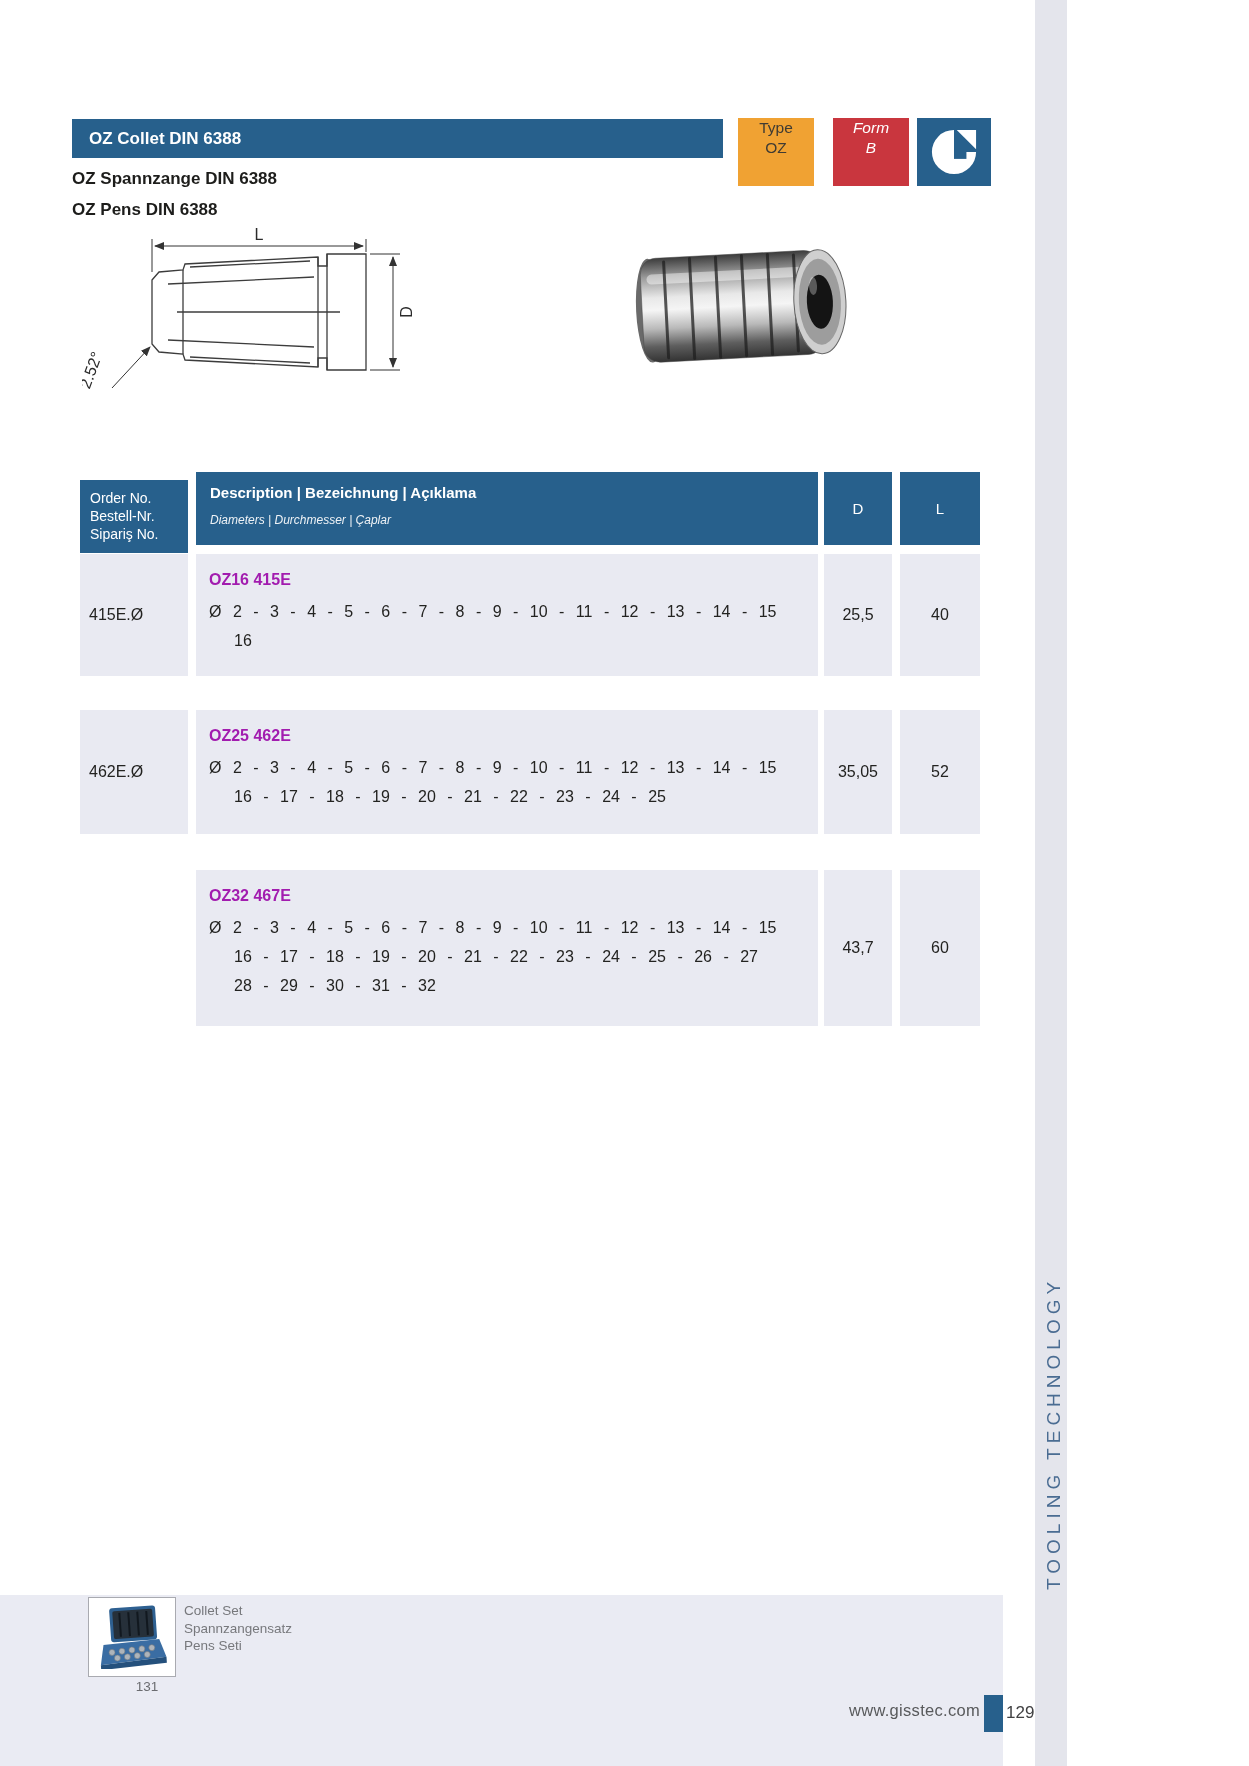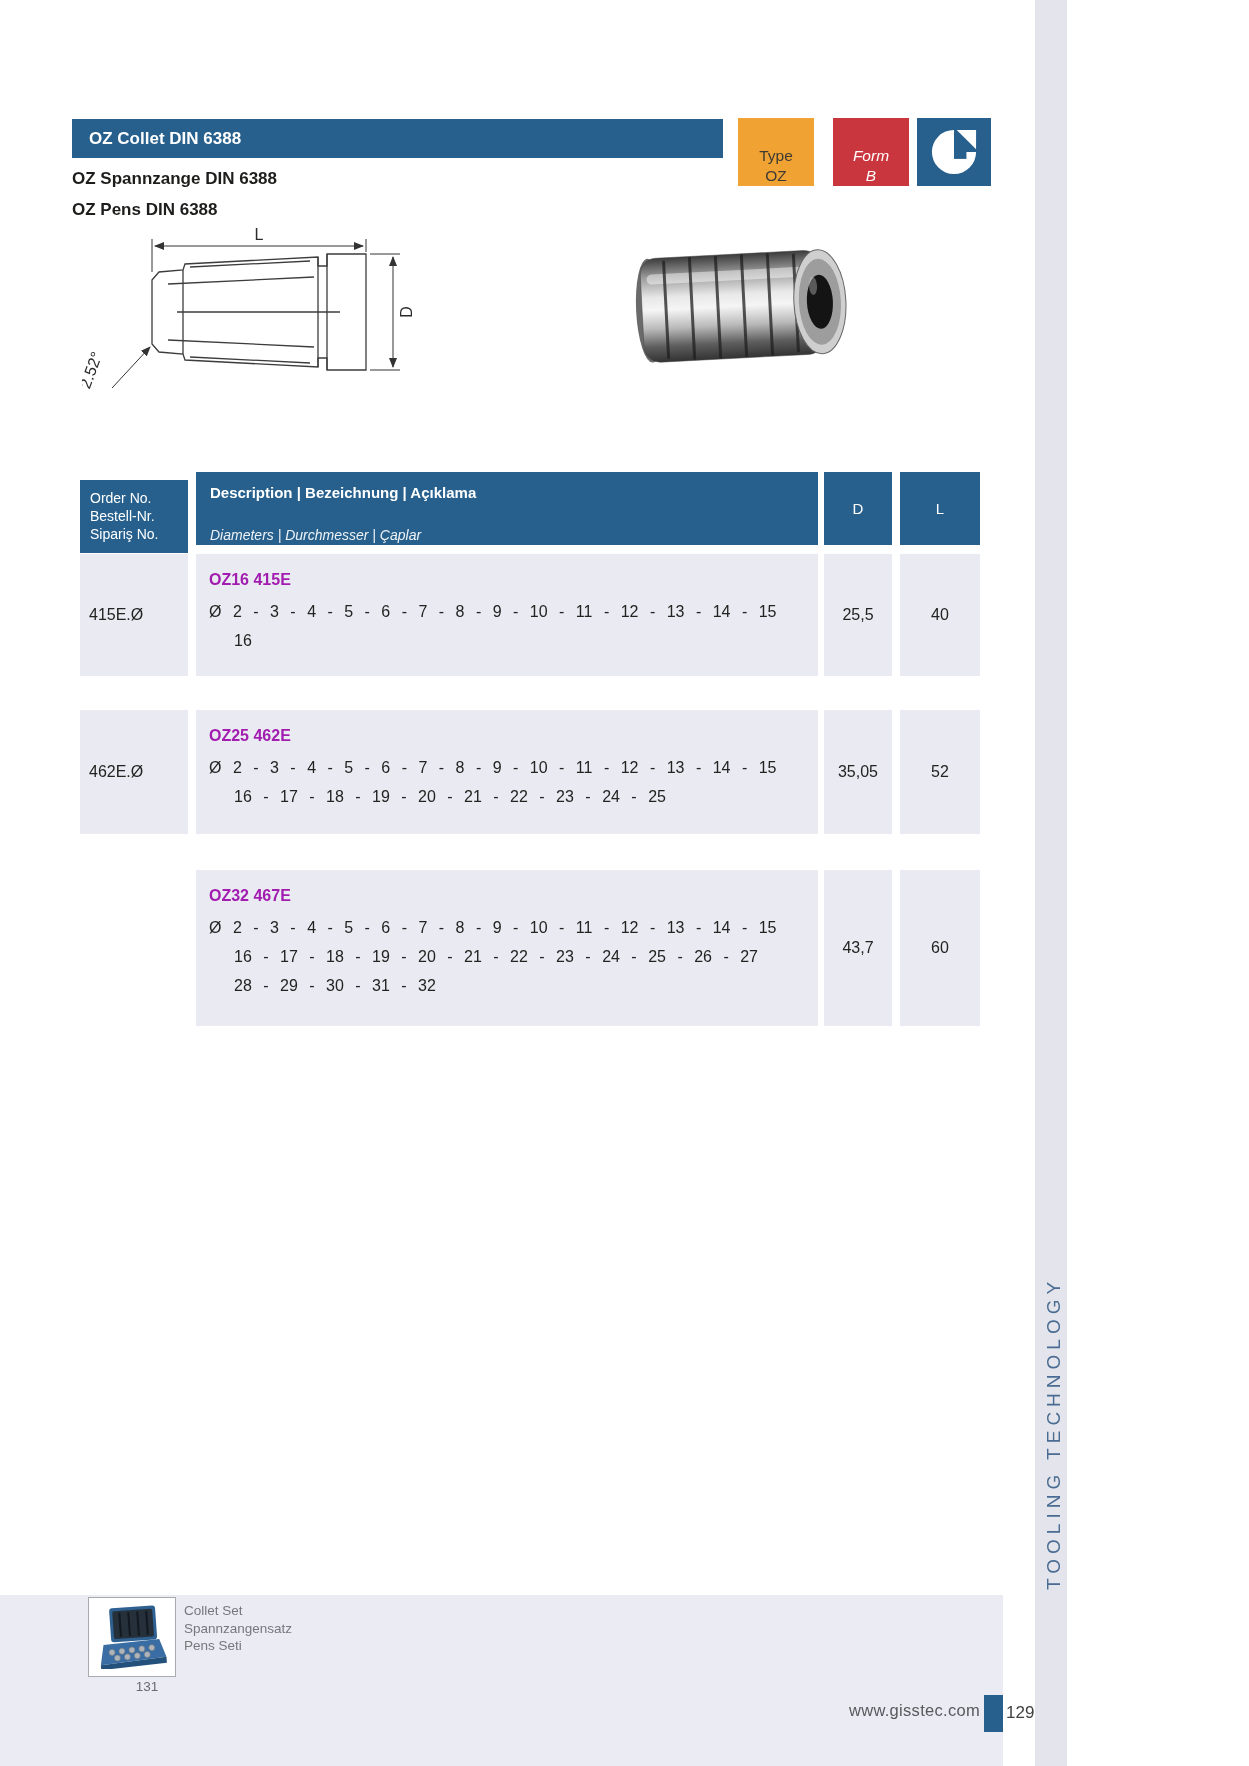--- a/index.html
+++ b/index.html
@@ -5,37 +5,37 @@
   html,body{margin:0;padding:0;}
   body{width:1249px;height:1766px;background:#ffffff;font-family:"Liberation Sans",sans-serif;}
   .page{position:relative;width:1067px;height:1766px;background:#ffffff;overflow:hidden;}
 
   
   .title-bar{position:absolute;left:72px;top:119px;width:651px;height:39px;background:#27608c;}
   .title-bar span{display:block;line-height:39px;padding-left:17px;color:#ffffff;font-size:17px;font-weight:bold;}
   .sub{position:absolute;left:72px;font-size:17px;font-weight:bold;color:#1d1d1b;}
   .sub-de{top:169px;}
   .sub-tr{top:200px;}
-  .badge{position:absolute;top:118px;height:68px;display:flex;flex-direction:column;align-items:center;justify-content:flex-end;font-size:15.5px;line-height:20px;text-align:center;}
+  .badge{position:absolute;top:118px;height:68px;display:flex;flex-direction:column;align-items:center;justify-content:flex-start;font-size:15.5px;line-height:20px;text-align:center;}
   .badge-type{left:738px;width:76px;background:#f0a233;color:#3f3b33;}
   .badge-form{left:833px;width:76px;background:#c9363e;color:#ffffff;font-style:italic;}
   .badge-logo{left:917px;width:74px;background:#27608c;display:flex;align-items:center;justify-content:center;}
 
   
   .drawing{position:absolute;left:82px;top:212px;}
   svg text{font-family:"Liberation Sans",sans-serif;fill:#2b2b2b;font-size:16px;}
   .photo{position:absolute;left:622px;top:226px;}
 
   
   .cell{position:absolute;box-sizing:border-box;}
   .th{background:#27608c;color:#ffffff;top:472px;height:73px;}
   .th-order{left:80px;width:108px;padding:9px 0 0 10px;font-size:14px;line-height:18px;margin-top:8px;}
   .th-desc{left:196px;width:622px;padding:12px 0 0 14px;}
   .th-desc .h1{font-size:15px;font-weight:bold;}
-  .th-desc .h2{font-size:14px;font-style:italic;margin-top:26px;opacity:.92;}
+  .th-desc .h2{font-size:12px;font-style:italic;margin-top:12px;opacity:.92;}
   .th-d{left:824px;width:68px;display:flex;align-items:center;justify-content:center;font-size:15px;}
   .th-l{left:900px;width:80px;display:flex;align-items:center;justify-content:center;font-size:15px;}
 
   .r1{top:554px;height:122px;}
   .r2{top:710px;height:124px;}
   .r3{top:870px;height:156px;}
   .td{background:#e9eaf2;color:#232321;}
   .td-order{left:80px;width:108px;display:flex;align-items:center;padding-left:9px;font-size:16px;}
   .td-desc{left:196px;width:622px;padding:17px 0 0 13px;}
   .td-desc .pname{font-size:16px;font-weight:bold;color:#a21caf;margin-bottom:8px;}

